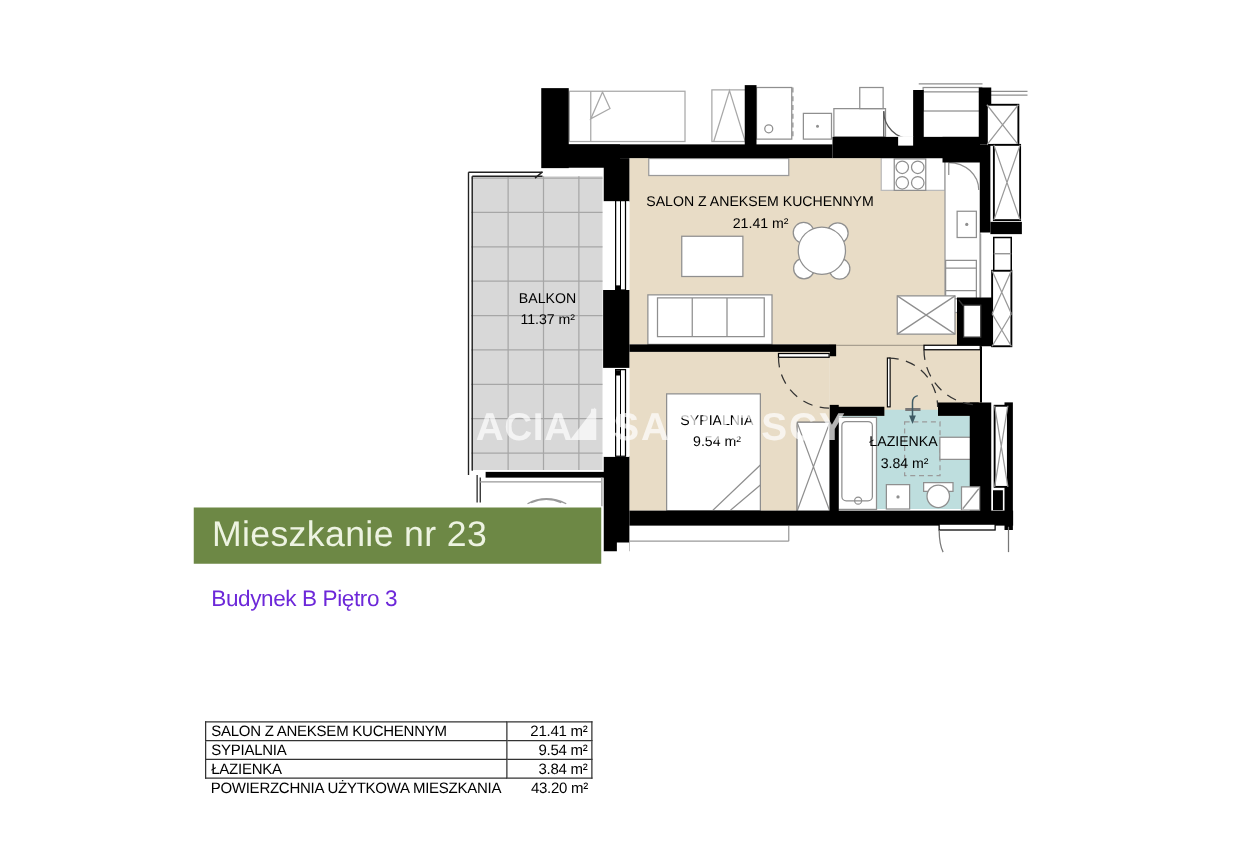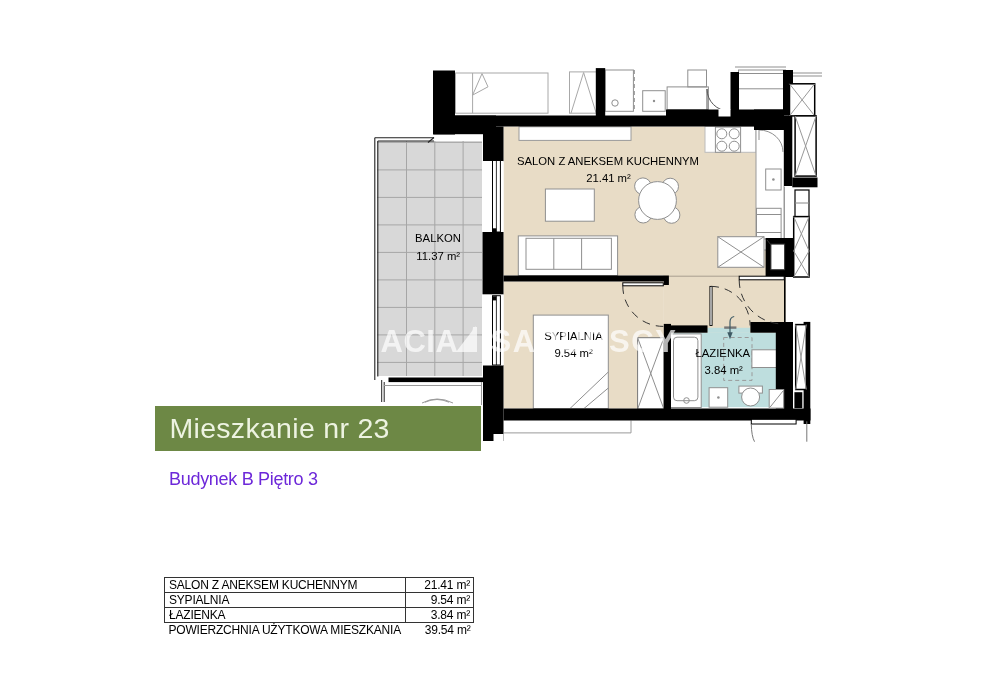--- a/index.html
+++ b/index.html
@@ -353,17 +353,17 @@
   <tr>
           <td>SYPIALNIA</td>
           <td class="num">9.54 m²</td>
         </tr>
   <tr>
           <td>ŁAZIENKA</td>
           <td class="num">3.84 m²</td>
         </tr>
   <tr class="last">
           <td>POWIERZCHNIA UŻYTKOWA MIESZKANIA</td>
-          <td class="num">39.54 m²</td>
+          <td class="num">43.20 m²</td>
         </tr>
 </tbody>
     </table>
 </div>
 
 </body></html>

